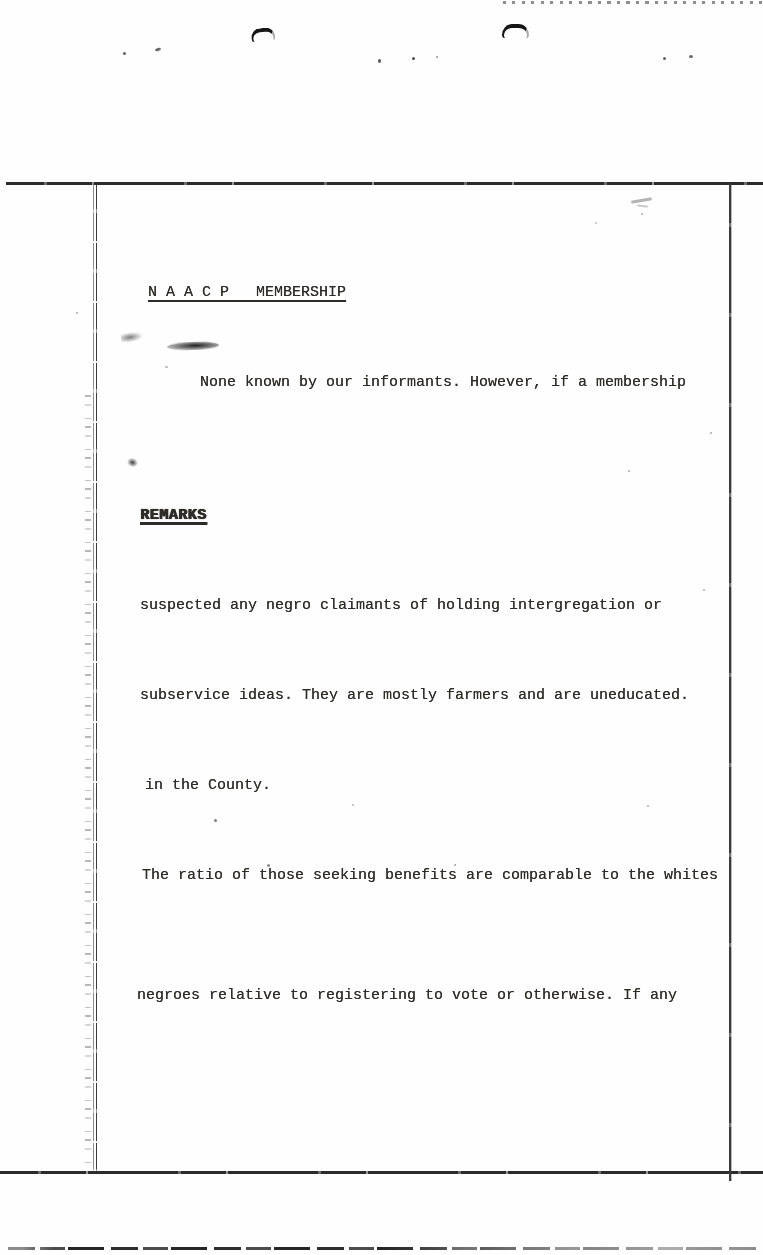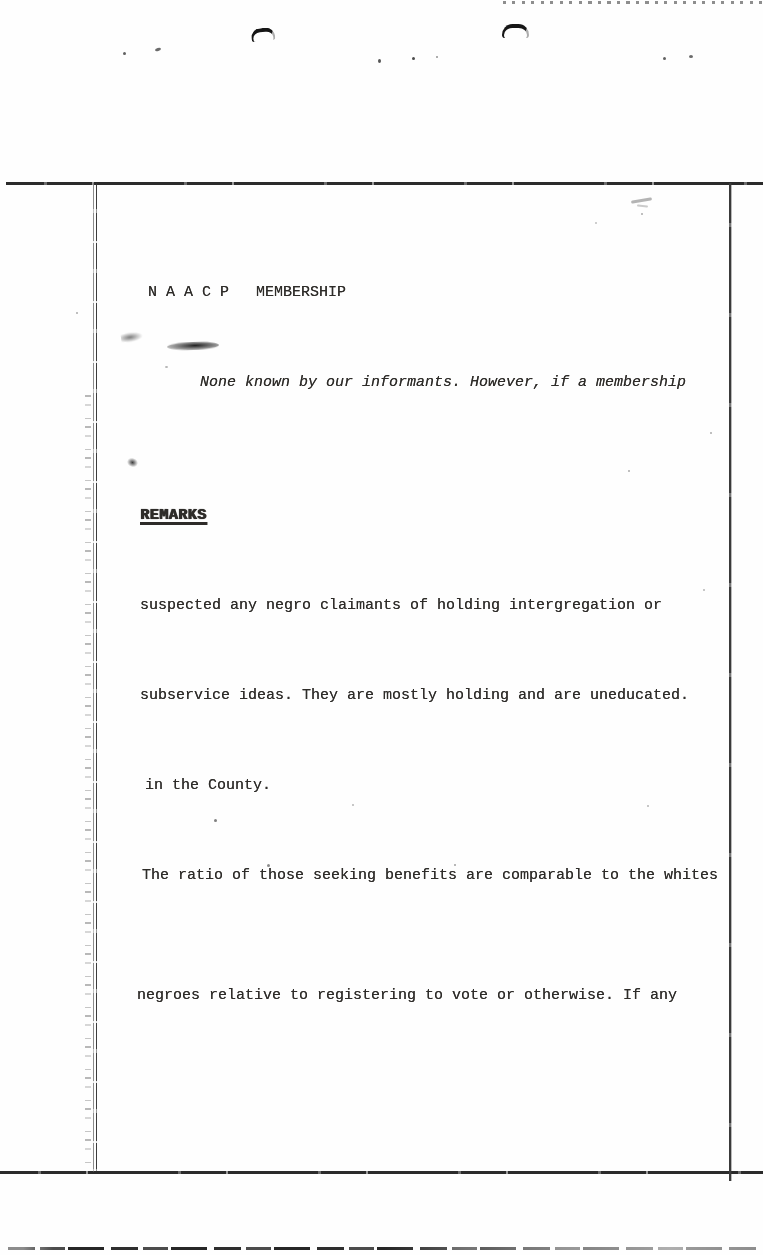--- a/index.html
+++ b/index.html
@@ -106,33 +106,34 @@
   .typed {
     position: absolute; left: 140px; top: 218px; width: 605px;
     font-size: 15px; line-height: 30px;
     color: #2e2c29;
     white-space: pre;
     text-shadow: 0 0 .6px rgba(46,44,41,.85);
   }
   .tl { min-height: 30px; }
   .heading {
     margin-left: 8px;
+    text-decoration: underline;
     text-decoration-thickness: 1.5px;
     text-underline-offset: 4px;
   }
   .remarks {
     margin-top: 13px; 
     font-weight: bold;
     letter-spacing: .5px;
     text-decoration: underline;
     text-decoration-thickness: 2.5px;
     text-underline-offset: 3px;
     text-shadow: .9px 0 0 currentColor, 0 0 1.1px rgba(20,20,20,.75);
   }
-  .indent { text-indent: 60px; font-style: italic; }
+  .indent { text-indent: 60px; }
 </style>
 </head>
 <body>
 
 <div class="page">
 
   <div class="dotted-top"></div>
   <div class="hline hline-top"></div>
   <div class="hline hline-bottom"></div>
   <div class="vline-left"></div>
@@ -168,21 +169,21 @@
   <div class="speck" style="left:352px;top:804px;width:2px;height:2px;opacity:.35"></div>
   <div class="speck" style="left:647px;top:805px;width:2px;height:2px;opacity:.35"></div>
   <div class="speck" style="left:453px;top:991px;width:2px;height:2px;opacity:.4"></div>
 
   <div class="typed">
     <div class="tl heading">N A A C P   MEMBERSHIP</div>
     <div class="tl indent">None known by our informants. However, if a membership</div>
 
     <div class="tl remarks">REMARKS</div>
     <div class="tl">suspected any negro claimants of holding intergregation or</div>
-    <div class="tl">subservice ideas. They are mostly holding and are uneducated.</div>
+    <div class="tl">subservice ideas. They are mostly farmers and are uneducated.</div>
     <div class="tl" style="margin-left:5px">in the County.</div>
     <div class="tl" style="margin-left:2px">The ratio of those seeking benefits are comparable to the whites</div>
 
     <div class="tl" style="margin-left:-3px">negroes relative to registering to vote or otherwise. If any</div>
     
     
 
     
     
     

